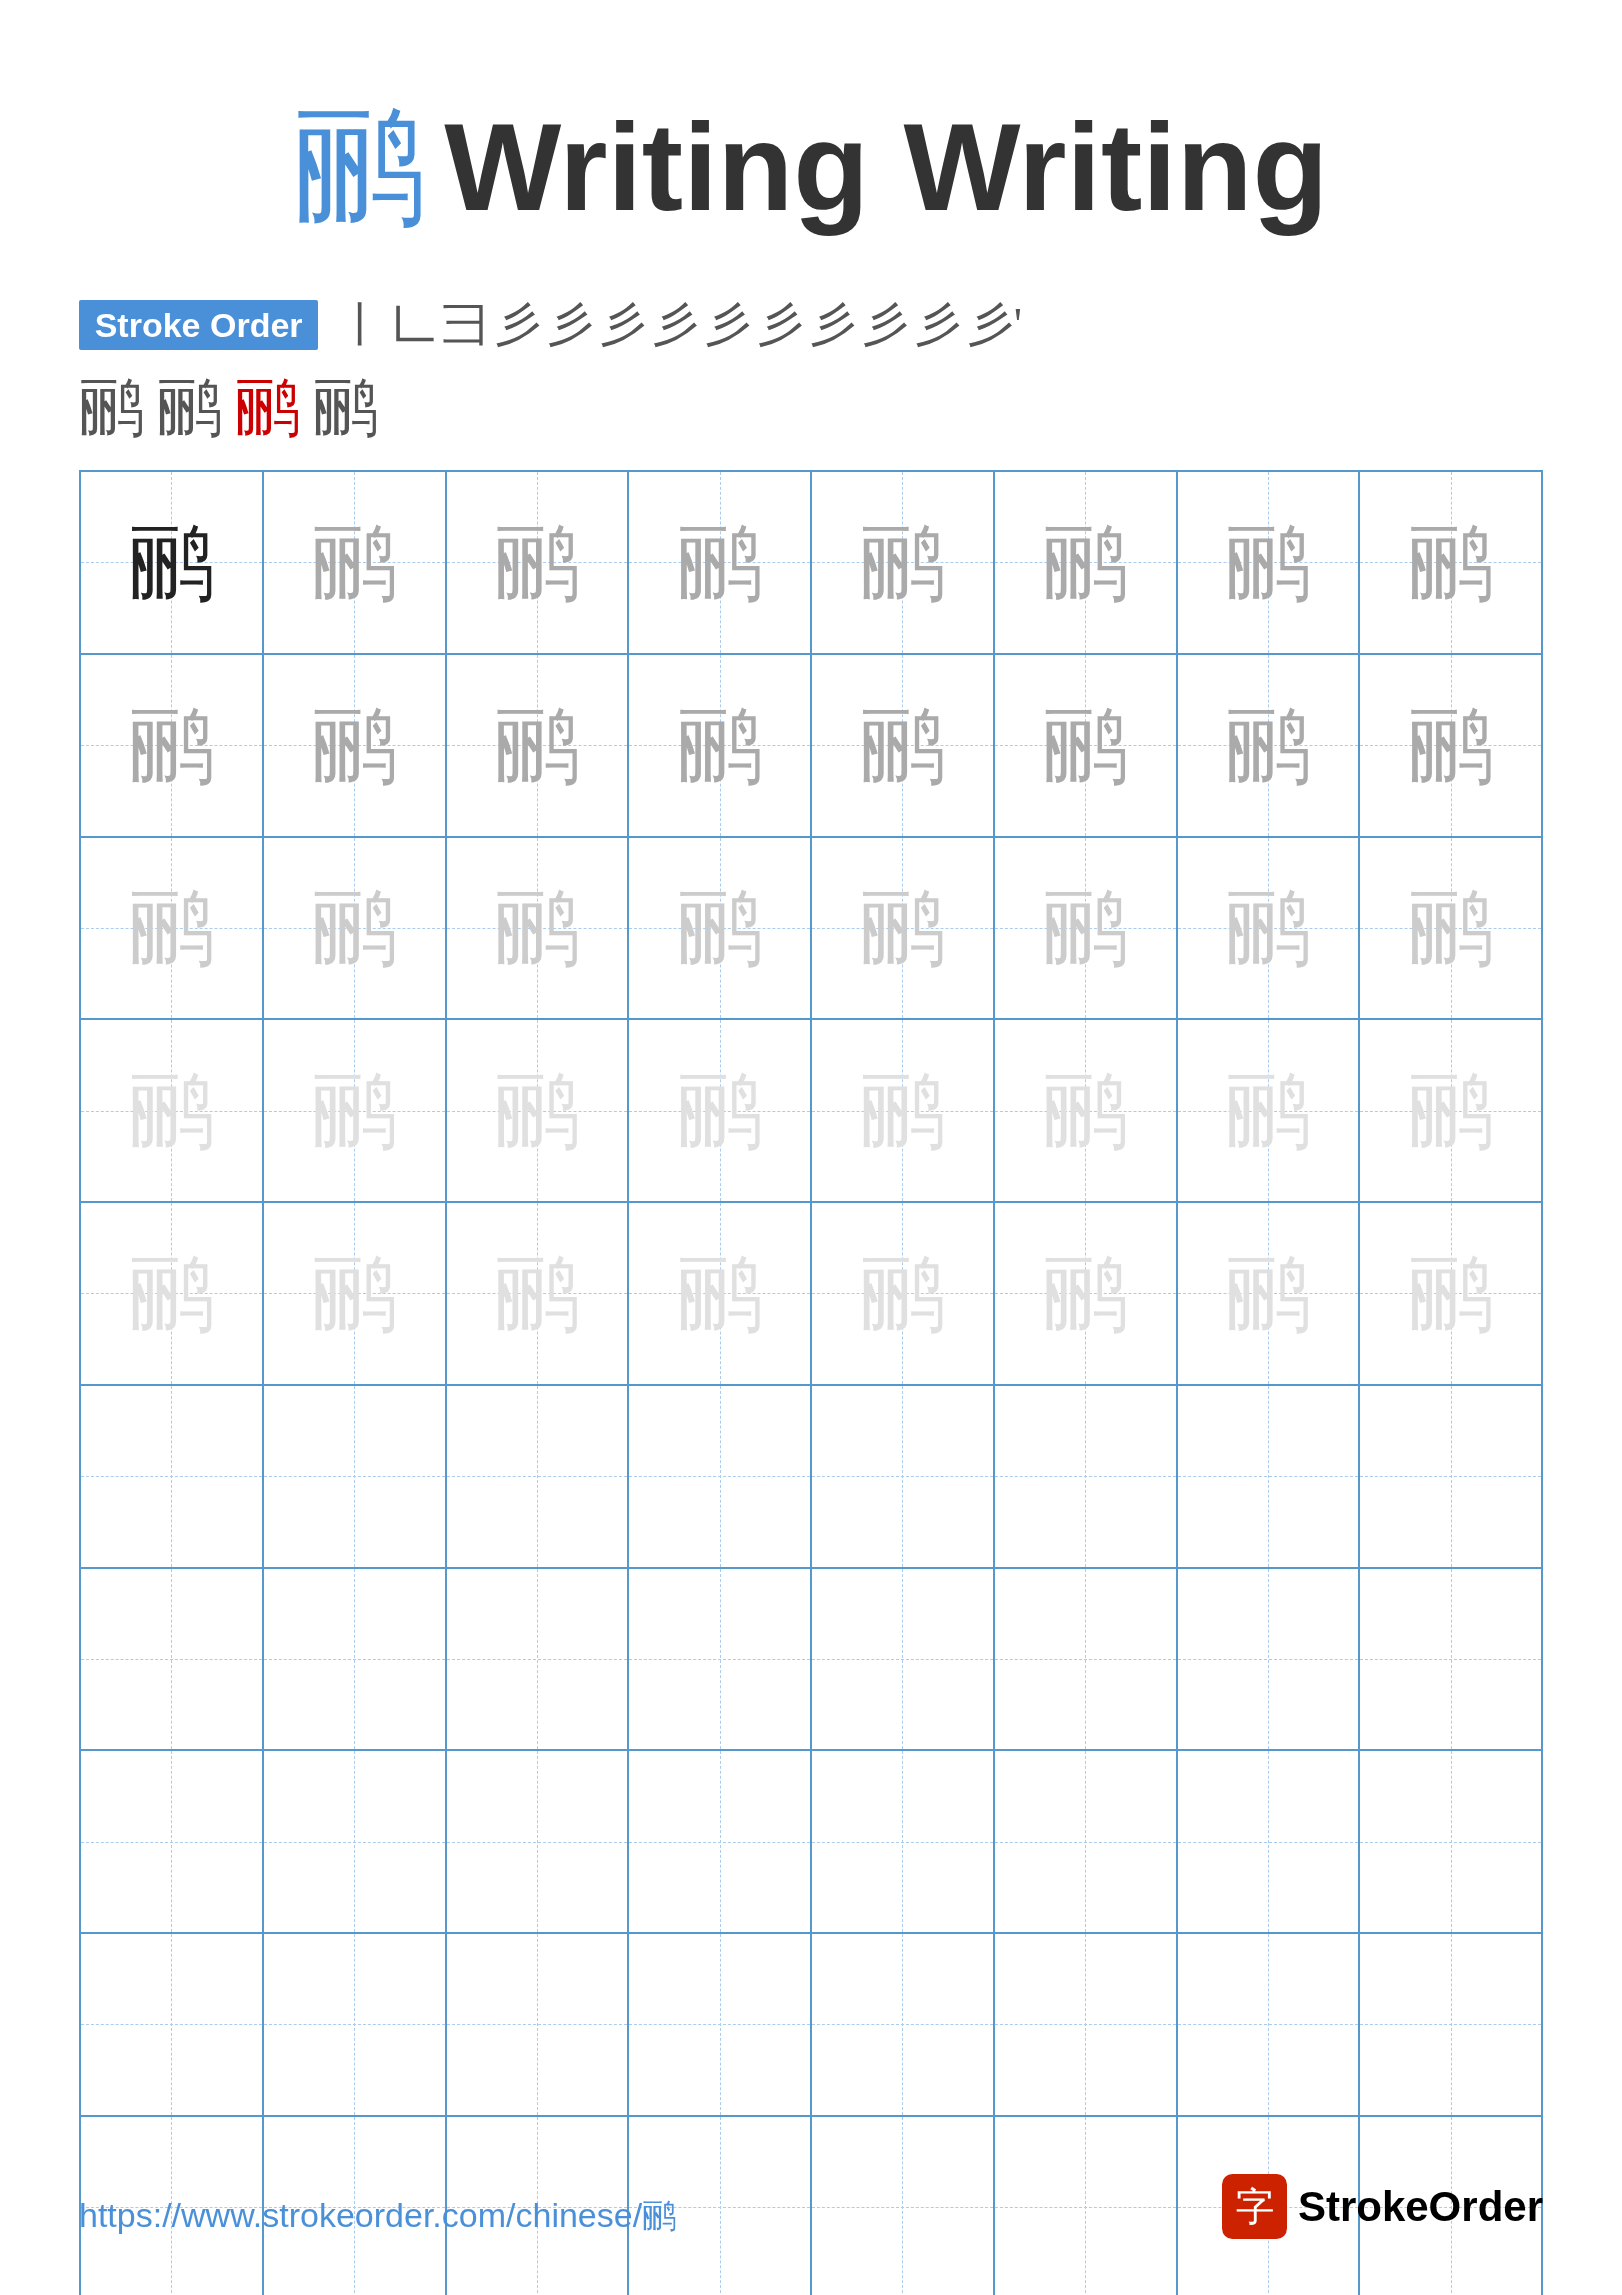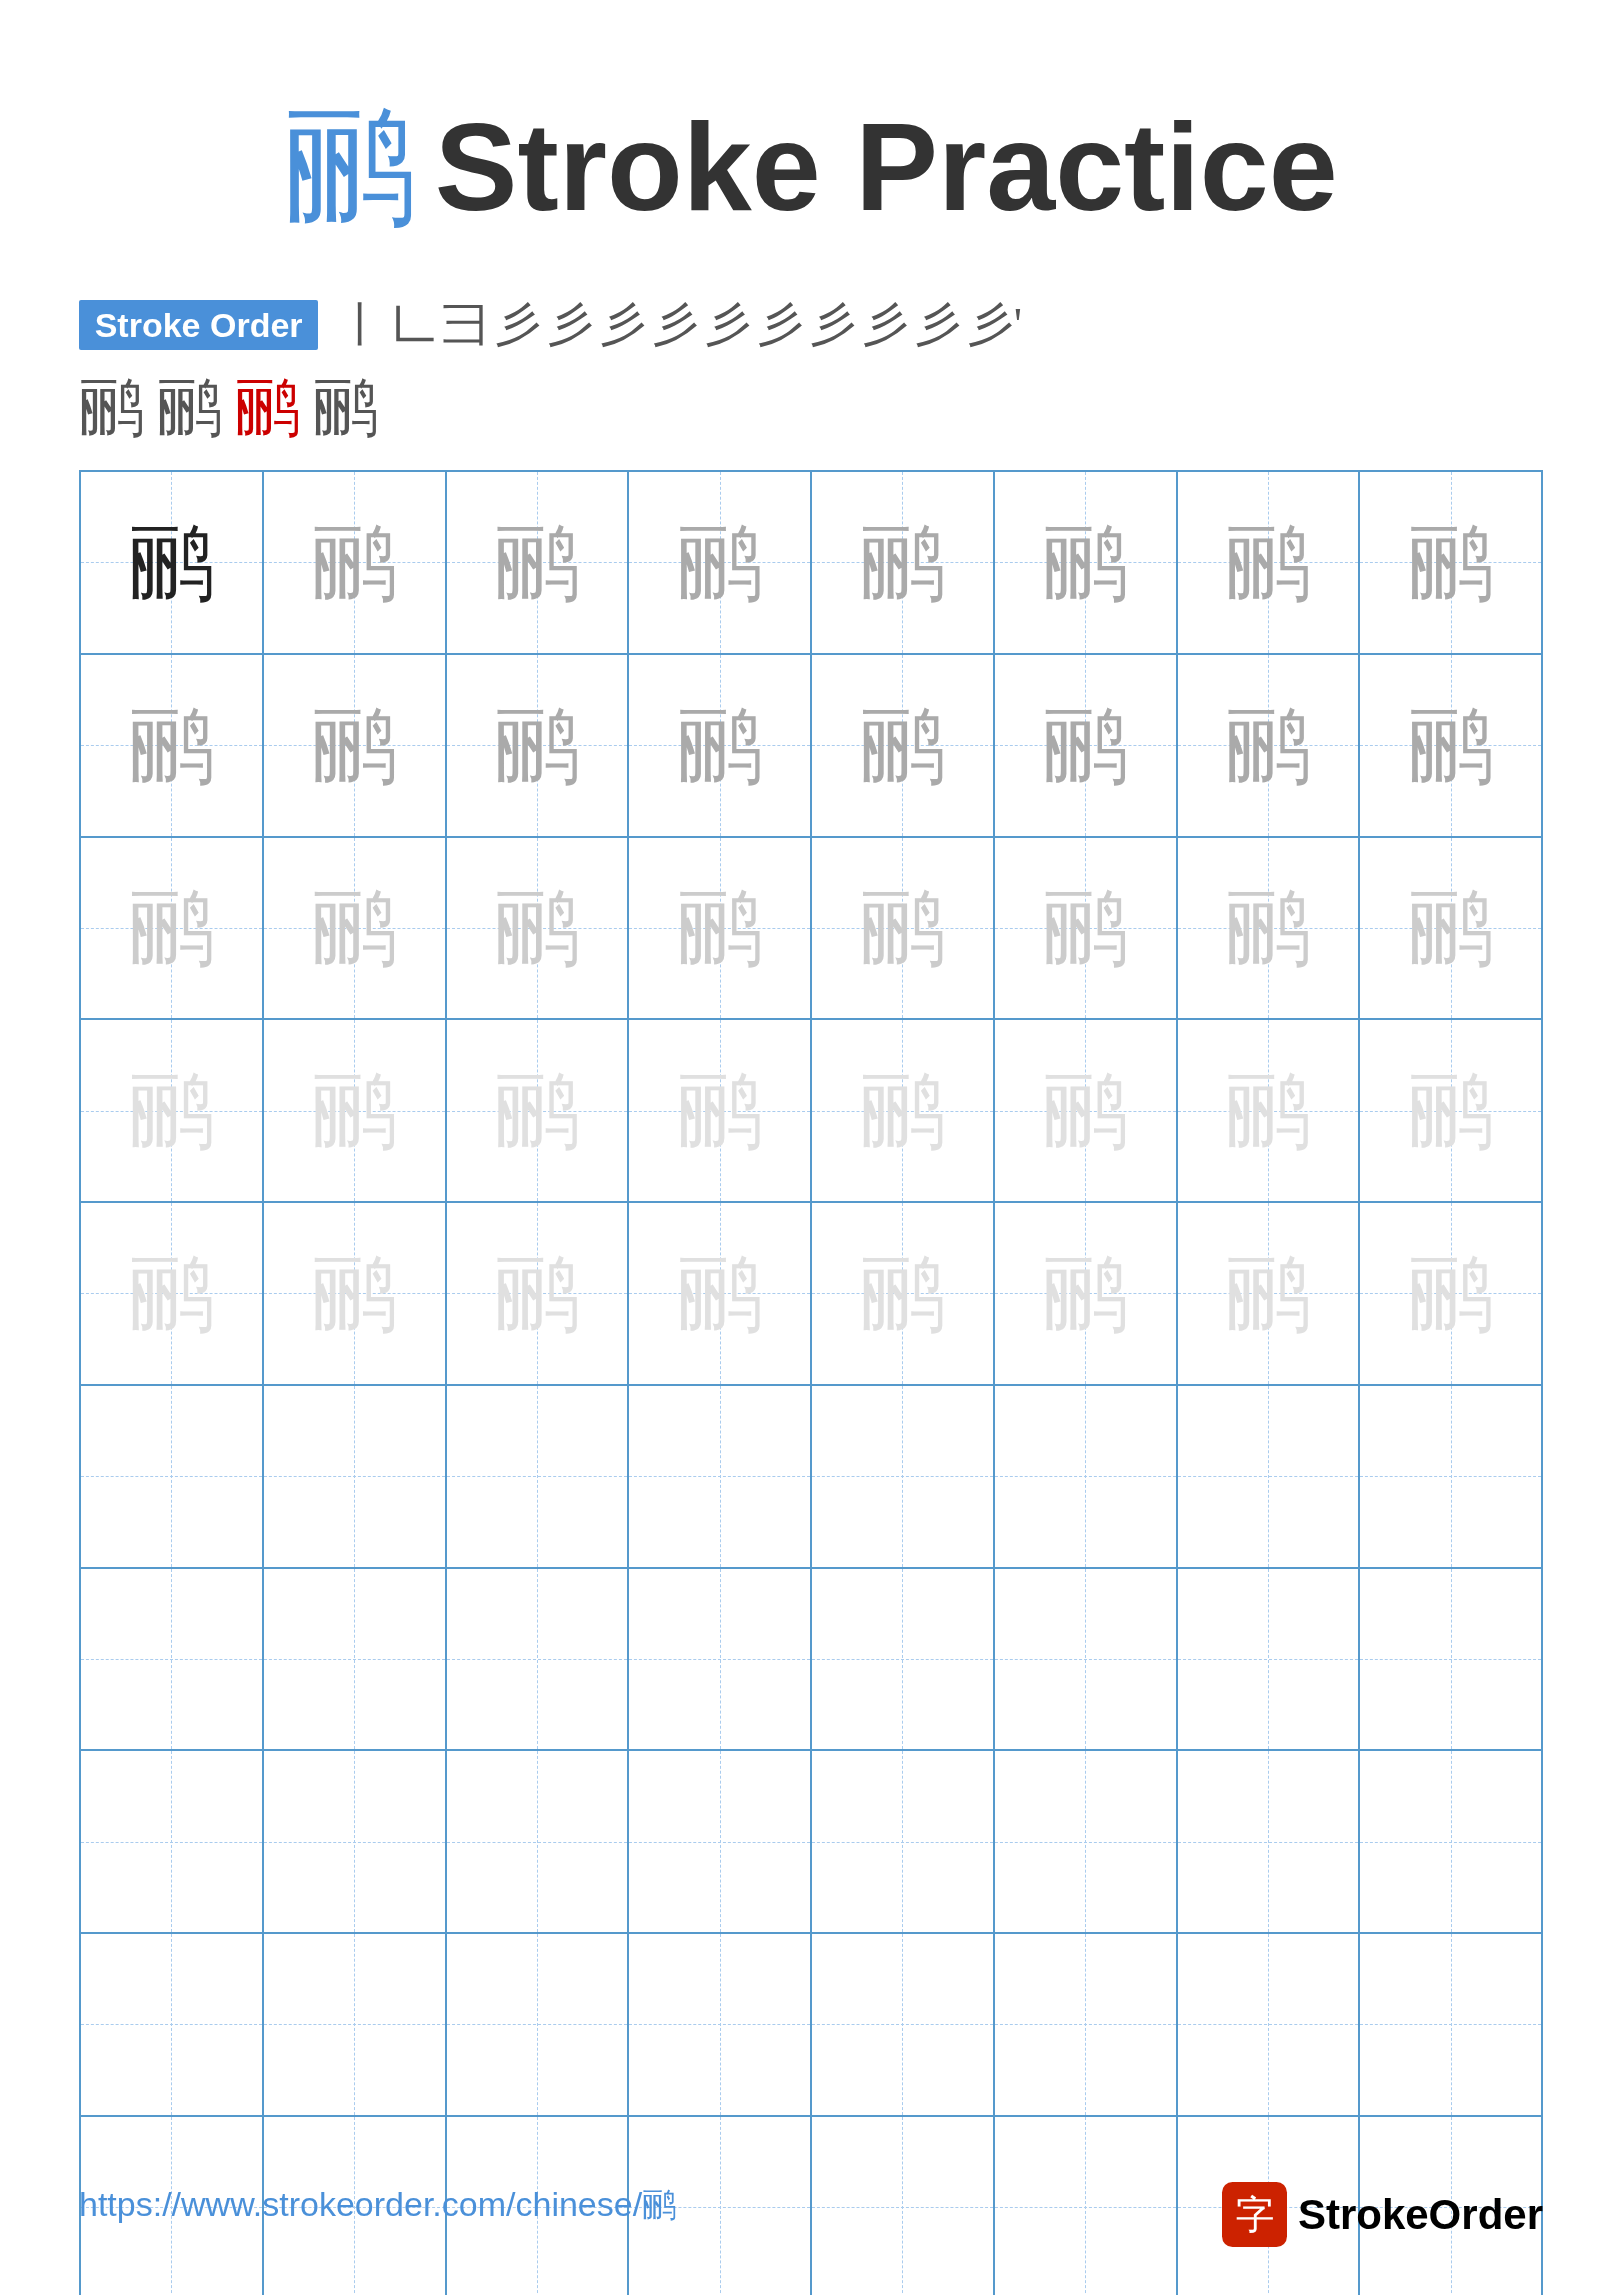--- a/index.html
+++ b/index.html
@@ -165,25 +165,25 @@
       color: #ccc;
     }
 
     .cell-char.very-light {
       color: #e0e0e0;
     }
 
     
     .footer {
       position: absolute;
-      bottom: 48px;
+      bottom: 56px;
       left: 79px;
       right: 79px;
       display: flex;
-      align-items: flex-start;
+      align-items: flex-end;
       justify-content: space-between;
     }
 
     .footer-url {
       font-size: 34px;
       color: #4a90d9;
       font-family: sans-serif;
     }
 
     .footer-logo {
@@ -211,21 +211,21 @@
       font-family: sans-serif;
     }
   </style>
 </head>
 <body>
 
 <div class="page">
 
   <div class="title-section">
     <span class="title-char">鹂</span>
-    <span class="title-text">Stroke Practice</span>
+    <span class="title-text">Writing Writing</span>
   </div>
 
   <div class="stroke-order-section">
     <div class="stroke-order-row">
       <span class="stroke-order-badge">Stroke Order</span>
       <div class="stroke-chars">
         <span class="stroke-char">丨</span>
         <span class="stroke-char">𠃊</span>
         <span class="stroke-char">彐</span>
         <span class="stroke-char">彡</span>

